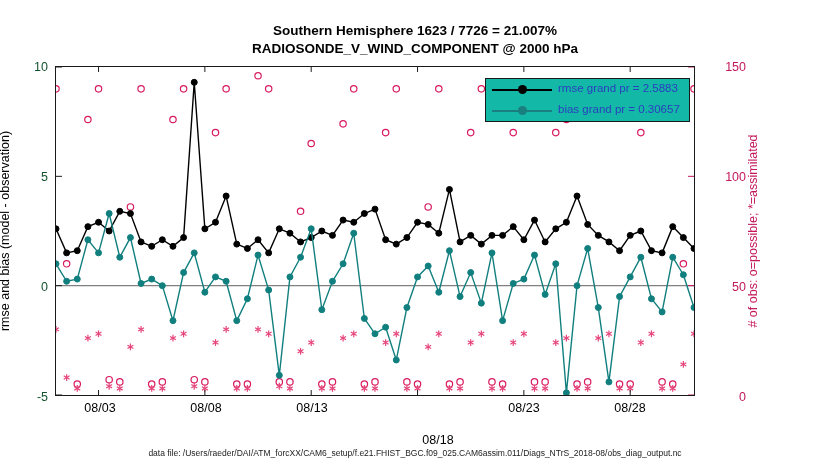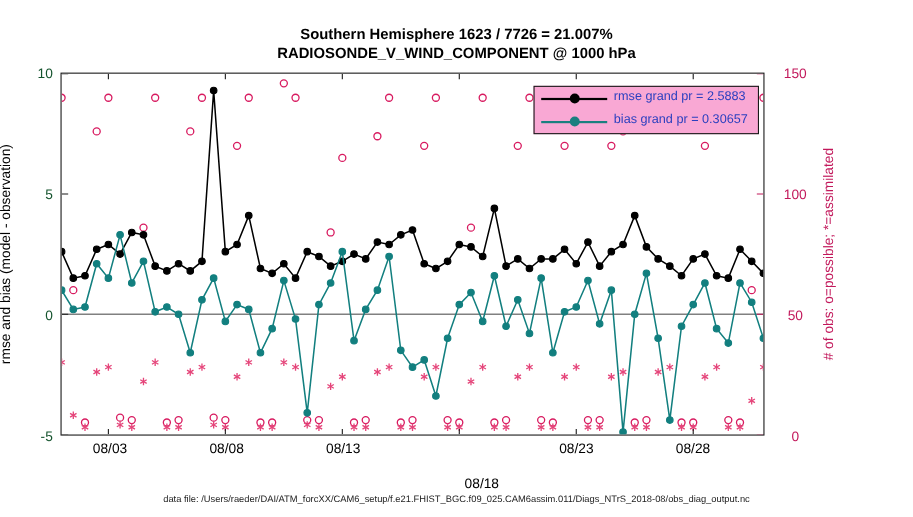--- a/index.html
+++ b/index.html
@@ -26,52 +26,52 @@
     position:absolute;left:-2px;top:66px;width:330px;height:20px;
     transform-origin:0 0;transform:rotate(-90deg) translate(-330px,0);
     text-align:center;font-size:12.5px;color:#000;
   }
   .ylabel-right{
     position:absolute;left:746px;top:66px;width:330px;height:20px;
     transform-origin:0 0;transform:rotate(-90deg) translate(-330px,0);
     text-align:center;font-size:12.5px;color:#c2185b;
   }
   .ytick{position:absolute;font-size:12.5px;color:#14532d;text-align:right;width:46px;}
-  .ytickR{position:absolute;font-size:12.5px;color:#c2185b;text-align:center;width:46px;}
+  .ytickR{position:absolute;font-size:12.5px;color:#c2185b;text-align:right;width:46px;}
   .xtick{position:absolute;font-size:12.5px;color:#000;text-align:center;width:70px;}
 
   .xlabel{
     position:absolute;left:55px;width:640px;top:426px;text-align:center;
     font-size:12.5px;color:#000;
   }
   .datafile{
     position:absolute;left:0;right:0;top:448px;text-align:center;
     font-size:8.5px;color:#222;
   }
 
   
   .legend{
     position:absolute;left:485px;top:78px;width:205px;height:44px;
-    background:#f9a8d4;border:1px solid #1a1a1a;box-sizing:border-box;
+    background:#14b8a6;border:1px solid #1a1a1a;box-sizing:border-box;
   }
   .legend-row{position:relative;height:21px;}
   .legend-text{
     position:absolute;left:72px;top:3px;font-size:11.5px;color:#2a3fbf;white-space:nowrap;
   }
   .legend-line{position:absolute;left:6px;top:10px;width:60px;height:1.5px;}
   .legend-dot{position:absolute;left:32px;top:6px;width:9px;height:9px;border-radius:50%;}
 </style>
 </head>
 <body>
 
 <div id="root">
 
   <div class="title">
     <span>Southern Hemisphere 1623 / 7726 = 21.007%</span>
-    <span class="l2">RADIOSONDE_V_WIND_COMPONENT @ 1000 hPa</span>
+    <span class="l2">RADIOSONDE_V_WIND_COMPONENT @ 2000 hPa</span>
   </div>
 
   <div class="ytick" style="left:2px;top:60px;">10</div>
   <div class="ytick" style="left:2px;top:170px;">5</div>
   <div class="ytick" style="left:2px;top:280px;">0</div>
   <div class="ytick" style="left:2px;top:390px;">-5</div>
 
   <div class="ytickR" style="left:700px;top:60px;">150</div>
   <div class="ytickR" style="left:700px;top:170px;">100</div>
   <div class="ytickR" style="left:700px;top:280px;">50</div>

